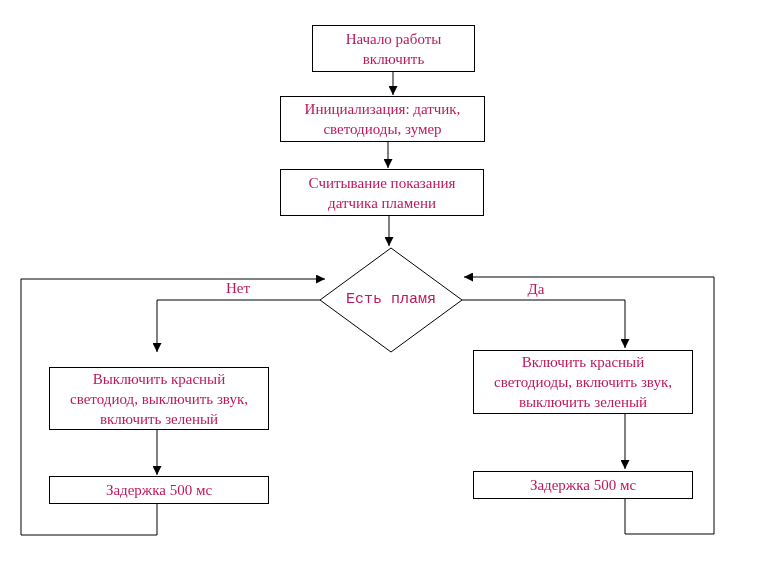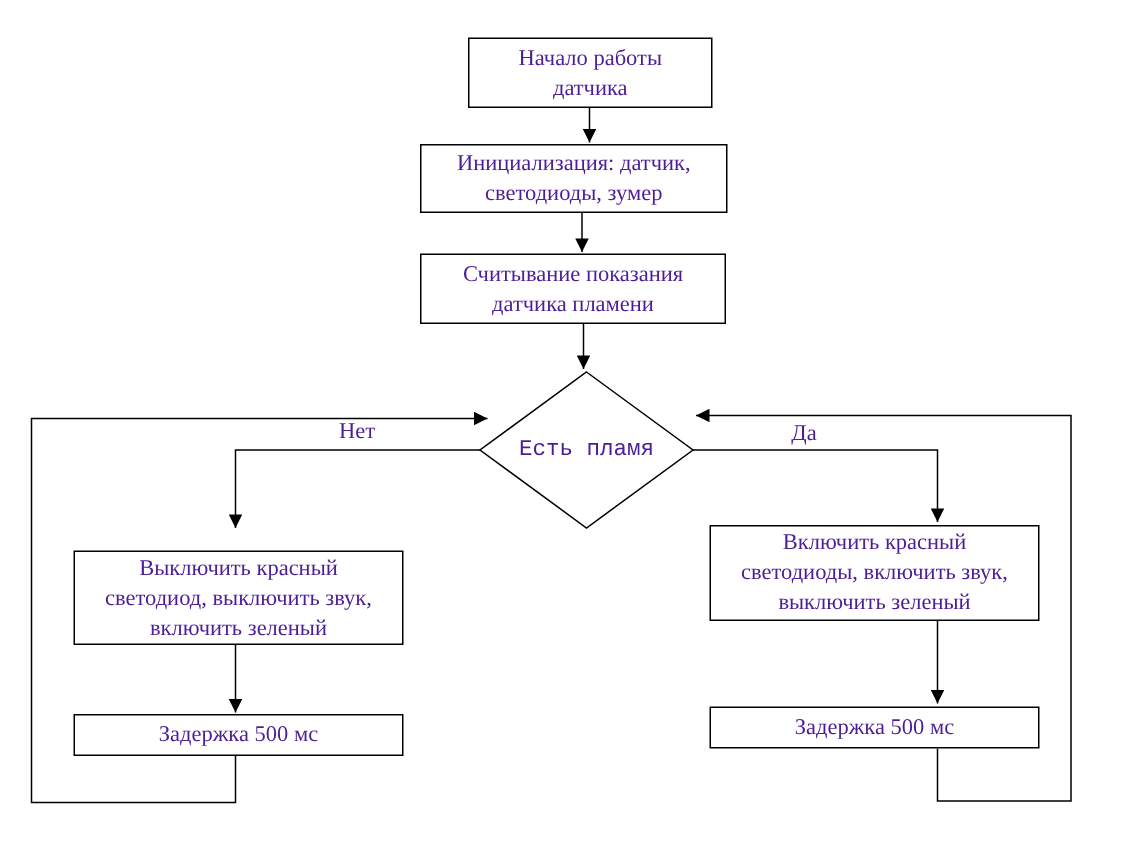--- a/index.html
+++ b/index.html
@@ -6,21 +6,21 @@
     margin: 0;
     padding: 0;
     background: #ffffff;
   }
   .canvas {
     position: relative;
     width: 758px;
     height: 576px;
     background: #ffffff;
     font-family: "Liberation Serif", "DejaVu Serif", serif;
-    color: #4c1d95;
+    color: #be185d;
     overflow: hidden;
   }
   svg.wires {
     position: absolute;
     left: 0;
     top: 0;
     width: 758px;
     height: 576px;
   }
   .box {
@@ -84,21 +84,21 @@
 
     <line x1="625" y1="414" x2="625" y2="469" stroke="#000000" stroke-width="1" marker-end="url(#arrow)"></line>
 
     <polyline points="625,499 625,534 714,534 714,277 464,277" fill="none" stroke="#000000" stroke-width="1" marker-end="url(#arrow)"></polyline>
 
     <polygon points="391,248 462,300 391,352 320,300" fill="#ffffff" stroke="#000000" stroke-width="1"></polygon>
   </svg>
 
   <div class="box" style="left:312px;top:25px;width:163px;height:47px">
     <div>Начало работы</div>
-    <div>датчика</div>
+    <div>включить</div>
   </div>
 
   <div class="box" style="left:280px;top:96px;width:205px;height:46px">
     <div>Инициализация: датчик,</div>
     <div>светодиоды, зумер</div>
   </div>
 
   <div class="box" style="left:280px;top:169px;width:204px;height:47px">
     <div>Считывание показания</div>
     <div>датчика пламени</div>

